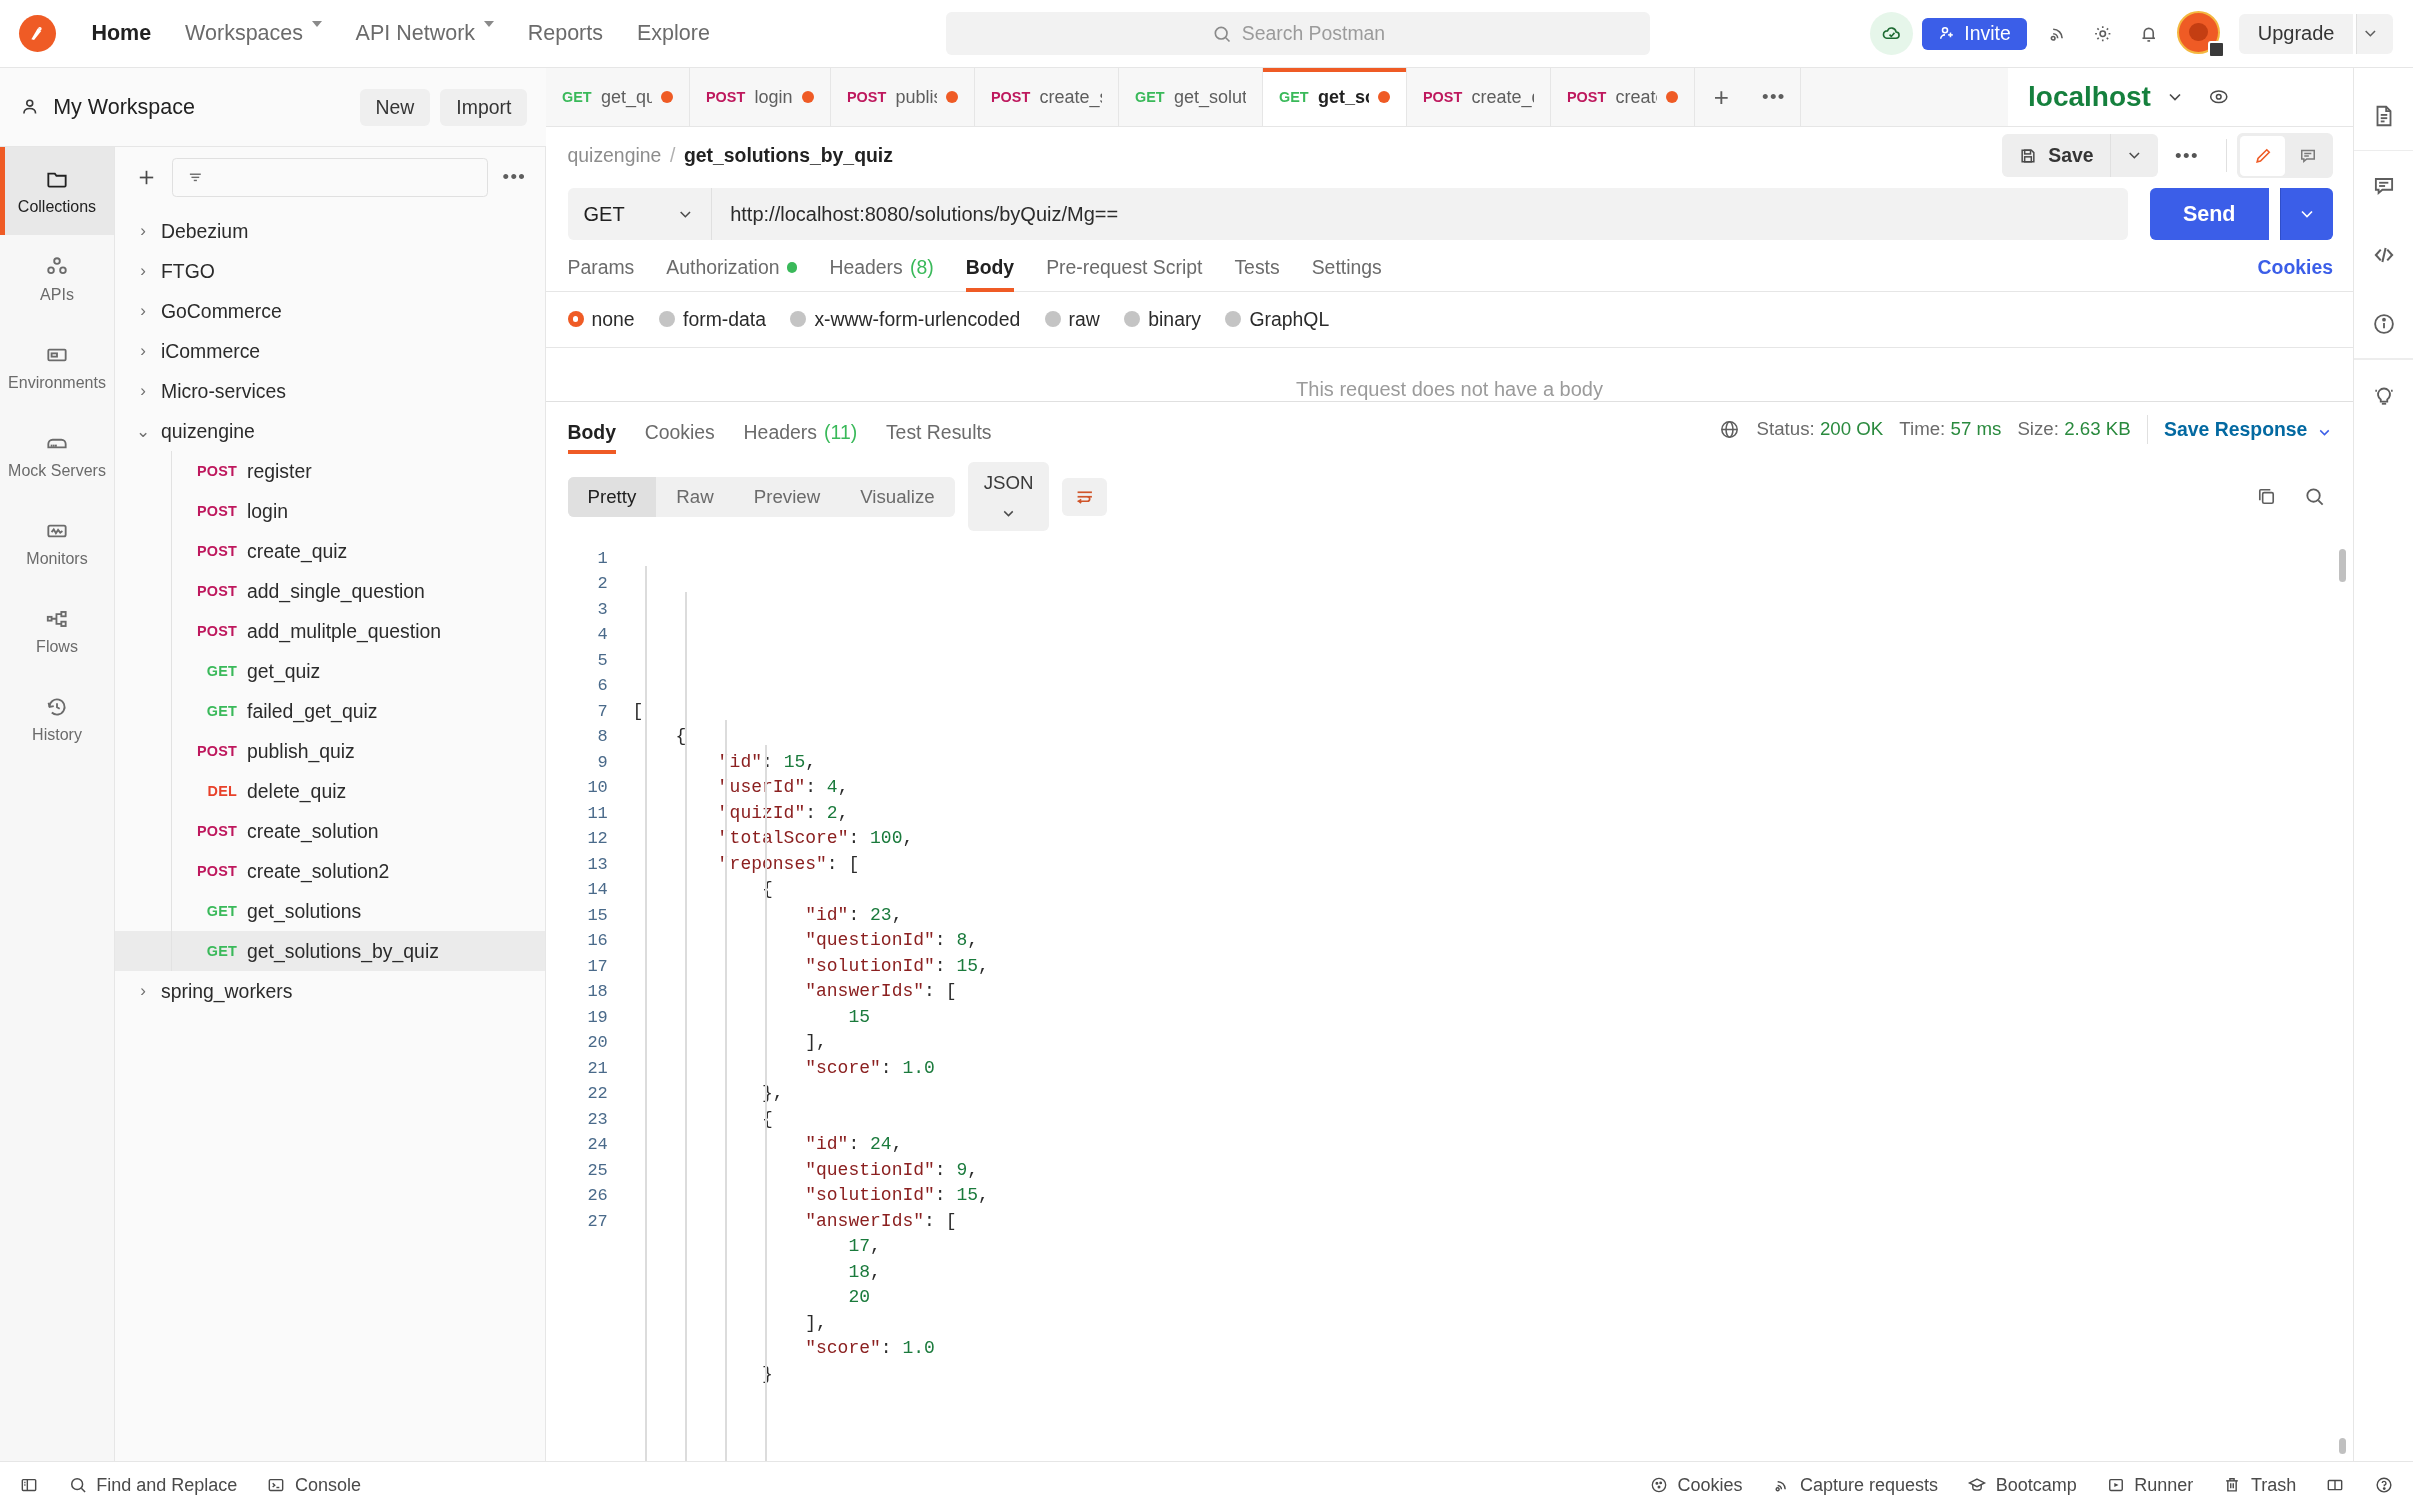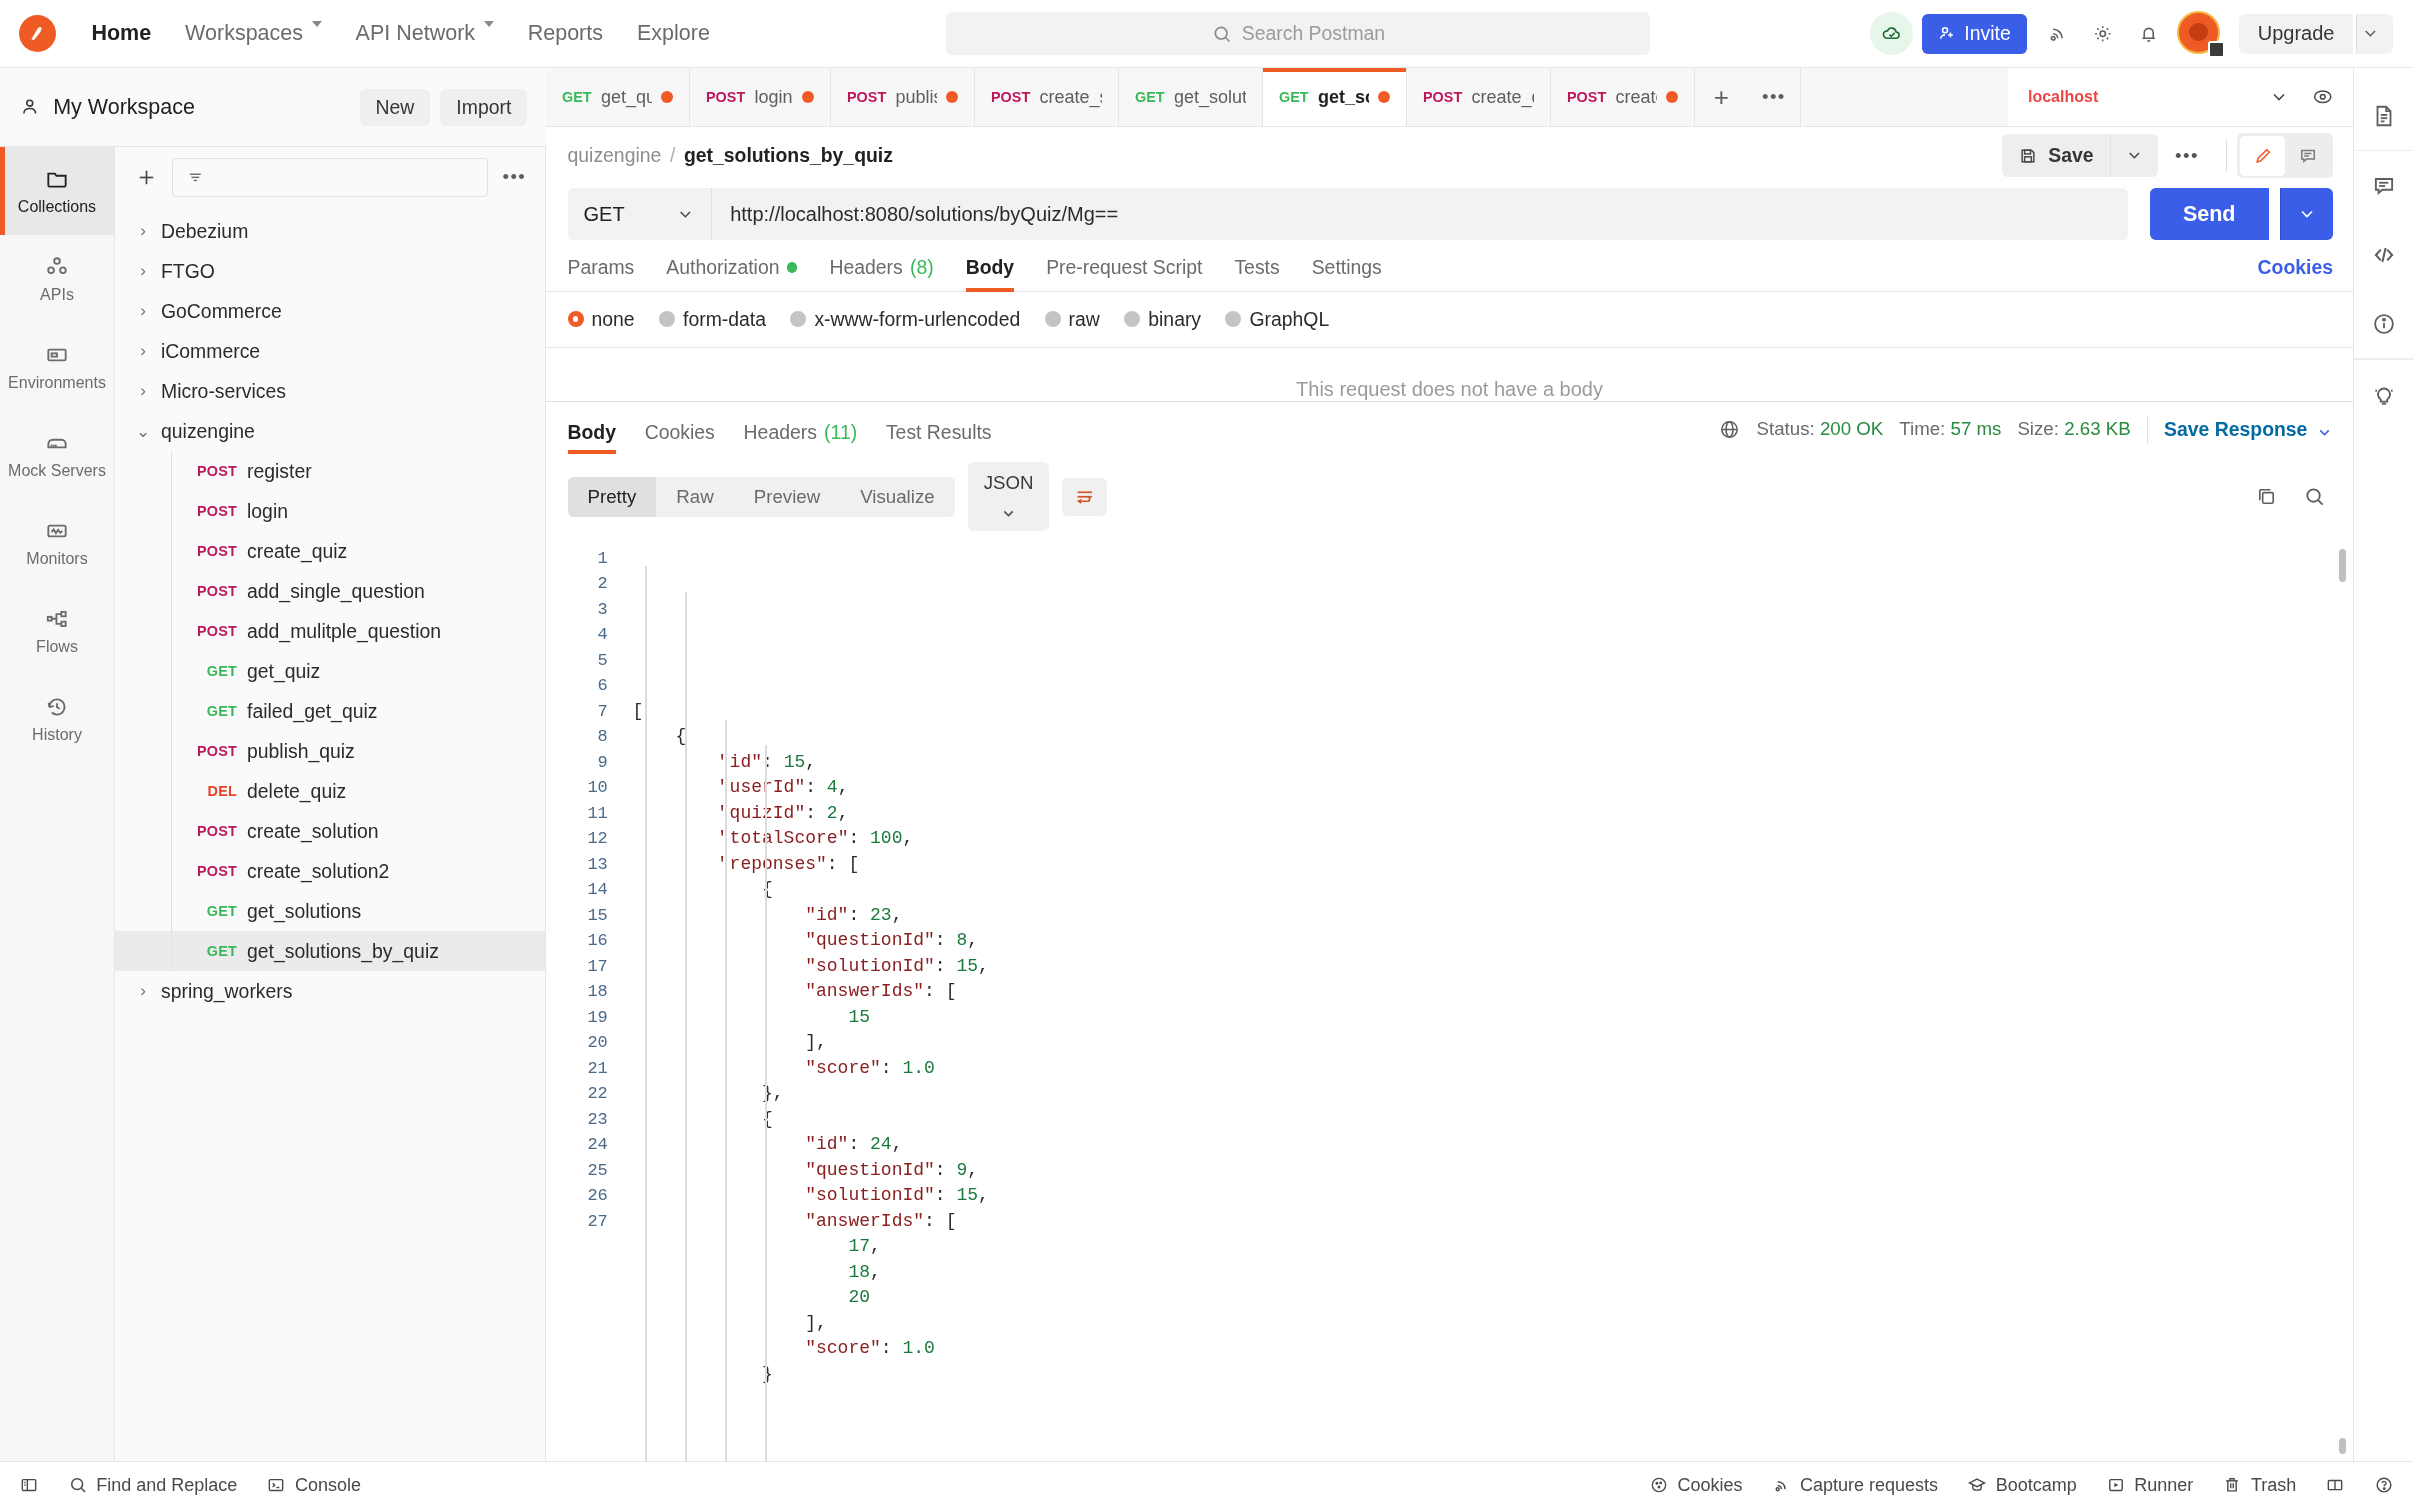--- a/index.html
+++ b/index.html
@@ -44,21 +44,21 @@
   }
   .search-box .ph { font-size: 19.4px; color: #9b9b9b; }
   .top-right { display: flex; align-items: center; gap: 2.9px; }
   .icon-btn {
     width: 43px; height: 43px; border-radius: 50%;
     display: flex; align-items: center; justify-content: center;
   }
   .cloud-ok { background: #e6f6ea; }
   .invite-btn {
     background: #3b5ee8; color: #fff; border-radius: 5.7px;
-    height: 40px; padding: 0 16px; display: flex; align-items: center; gap: 8px;
+    height: 32px; padding: 0 16px; display: flex; align-items: center; gap: 8px;
     font-size: 19.4px; margin: 0 5.7px;
   }
   .avatar-wrap { position: relative; width: 46px; height: 46px; margin: 0 4.3px; }
   .avatar-ring {
     width: 43px; height: 43px; border-radius: 50%;
     background: #ef5b25; border: 2.9px solid #f4b840;
     display: flex; align-items: center; justify-content: center;
   }
   .avatar-inner { width: 18.7px; height: 18.7px; border-radius: 50%; background: #c43e12; }
   .avatar-badge {
@@ -168,22 +168,22 @@
   .rtab.active::before {
     content:''; position:absolute; left:0; right:0; top:0; height:4.3px; background:#ef5b25;
   }
   .rtab .meth2 { font-size: 14.4px; font-weight: bold; }
   .rtab .nm { font-size: 18px; overflow:hidden; text-overflow: clip; }
   .dot { width: 12.2px; height: 12.2px; border-radius: 50%; background: #ef5b25; flex:0 0 12.2px; }
   .tab-add { display:flex; align-items:center; padding: 0 18.7px; color:#5e5e5e; font-size:26px; background:#f7f7f7;}
   .tab-more { display:flex; align-items:center; padding: 0 14.4px; color:#5e5e5e; font-size:18.7px; background:#f7f7f7; border-right: 1.4px solid #e6e6e6;}
   .env-sel {
     margin-left: auto; display: flex; align-items: center; gap: 14.4px;
-    padding: 0 20px; font-size: 16px; color: #ef4444; font-weight: bold;
-    background: #ffffff; min-width: 345px; justify-content: space-between;
+    padding: 0 20px; font-size: 28px; color: #15803d; font-weight: bold;
+    background: #ffffff; min-width: 345px; 
   }
 
   .req-head {
     height: 57px; display: flex; align-items: center;
     padding: 0 20px 0 21.5px; gap: 8.6px;
   }
   .crumb { font-size: 19.4px; color: #8d8d8d; }
   .crumb-sep { font-size: 19.4px; color: #b0b0b0; }
   .crumb-cur { font-size: 19.4px; color: #212121; font-weight: bold; }
   .req-actions { margin-left: auto; display: flex; align-items: center; gap: 0; }

